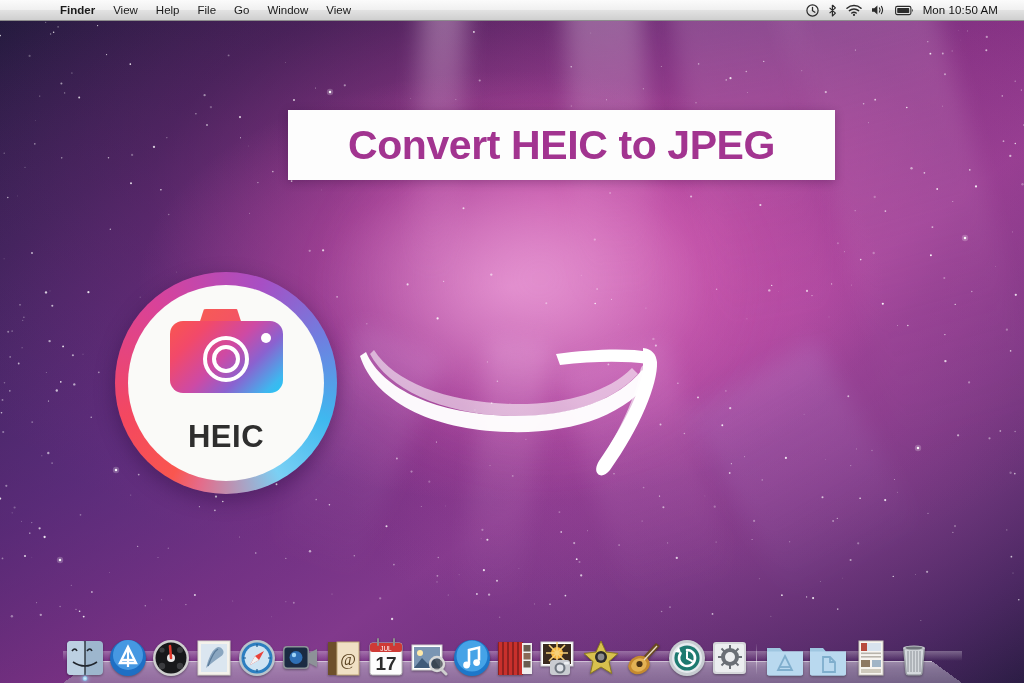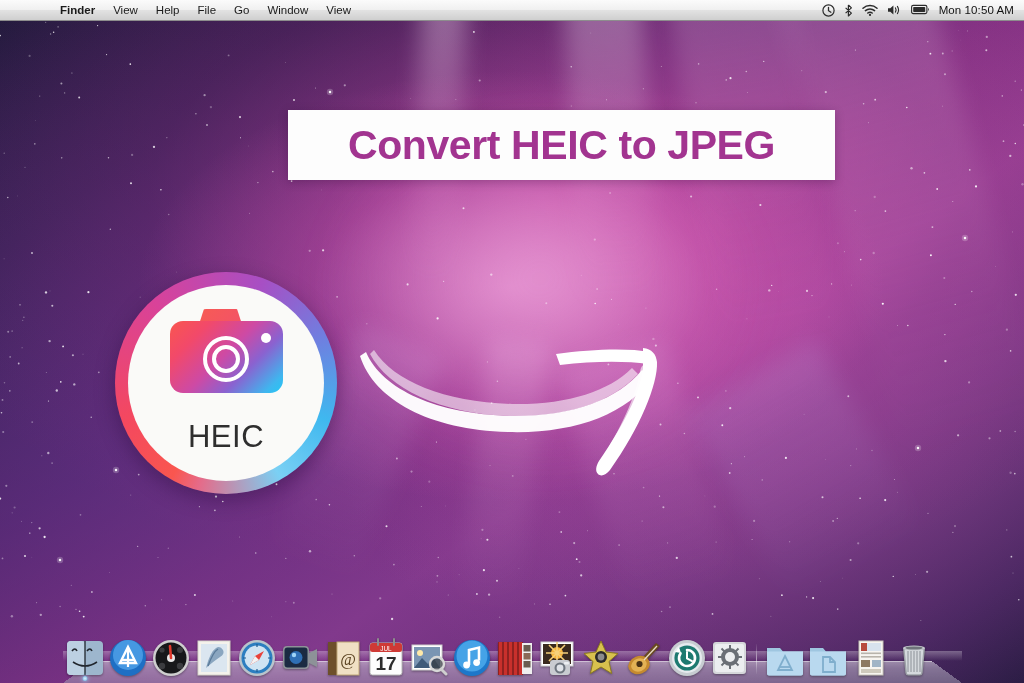--- a/index.html
+++ b/index.html
@@ -38,21 +38,21 @@
   .menubar{
     position:absolute;left:0;top:0;width:1024px;height:21px;
     background:linear-gradient(to bottom,#fbfbfb 0%,#f0f0f0 48%,#e2e2e2 52%,#cfcfcf 100%);
     border-bottom:1px solid #8d8d8d;
     display:flex;align-items:center;box-sizing:border-box;
     font-size:11.5px;color:#1a1a1a;
   }
   .mb-left{display:flex;align-items:center;padding-left:9px;gap:0;margin-left:42px;}
   .mb-item{padding:0 9px;line-height:19px;white-space:nowrap;}
   .mb-item.app{font-weight:bold;}
-  .mb-right{margin-left:auto;display:flex;align-items:flex-start;gap:9px;padding-right:10px;}
+  .mb-right{margin-left:auto;display:flex;align-items:center;gap:9px;padding-right:26px;}
   .mb-ic{display:flex;align-items:center;justify-content:center;}
   .mb-clock{font-size:11.5px;color:#111;letter-spacing:.1px;}
 
   
   .banner{
     position:absolute;left:240px;top:110px;width:547px;height:70px;
     background:#fdfdfd;border-radius:0;
     box-shadow:0 2px 9px rgba(40,10,50,.28);
     display:flex;align-items:center;justify-content:center;margin-left:48px;
   }
@@ -81,21 +81,21 @@
   .cam-hump{
     position:absolute;left:28px;top:2px;width:46px;height:20px;
     background:linear-gradient(135deg,#f75b54 0%,#f2516a 100%);
     border-radius:8px 8px 0 0;
     clip-path:polygon(14% 0%,86% 0%,100% 100%,0% 100%);
   }
   .cam-lens-o{position:absolute;left:33px;top:29px;width:46px;height:46px;border-radius:50%;border:4px solid #fff;box-sizing:border-box;}
   .cam-lens-i{position:absolute;left:42px;top:38px;width:28px;height:28px;border-radius:50%;border:4px solid #fff;box-sizing:border-box;}
   .cam-flash{position:absolute;right:12px;top:26px;width:10px;height:10px;border-radius:50%;background:#fff;}
   .heic-label{
-    font-size:31px;font-weight:normal;color:#2e2e2e;margin-top:26px;letter-spacing:.5px;
+    font-size:31px;font-weight:bold;color:#2e2e2e;margin-top:26px;letter-spacing:.5px;
   }
 
   
   .arrow{position:absolute;left:360px;top:330px;width:310px;height:160px;}
 
   
   .jpg-wrap{position:absolute;left:714px;top:296px;width:135px;height:172px;
     filter:drop-shadow(0 5px 11px rgba(30,5,45,.35));}
   .jpg-doc{position:absolute;inset:0;}
 

